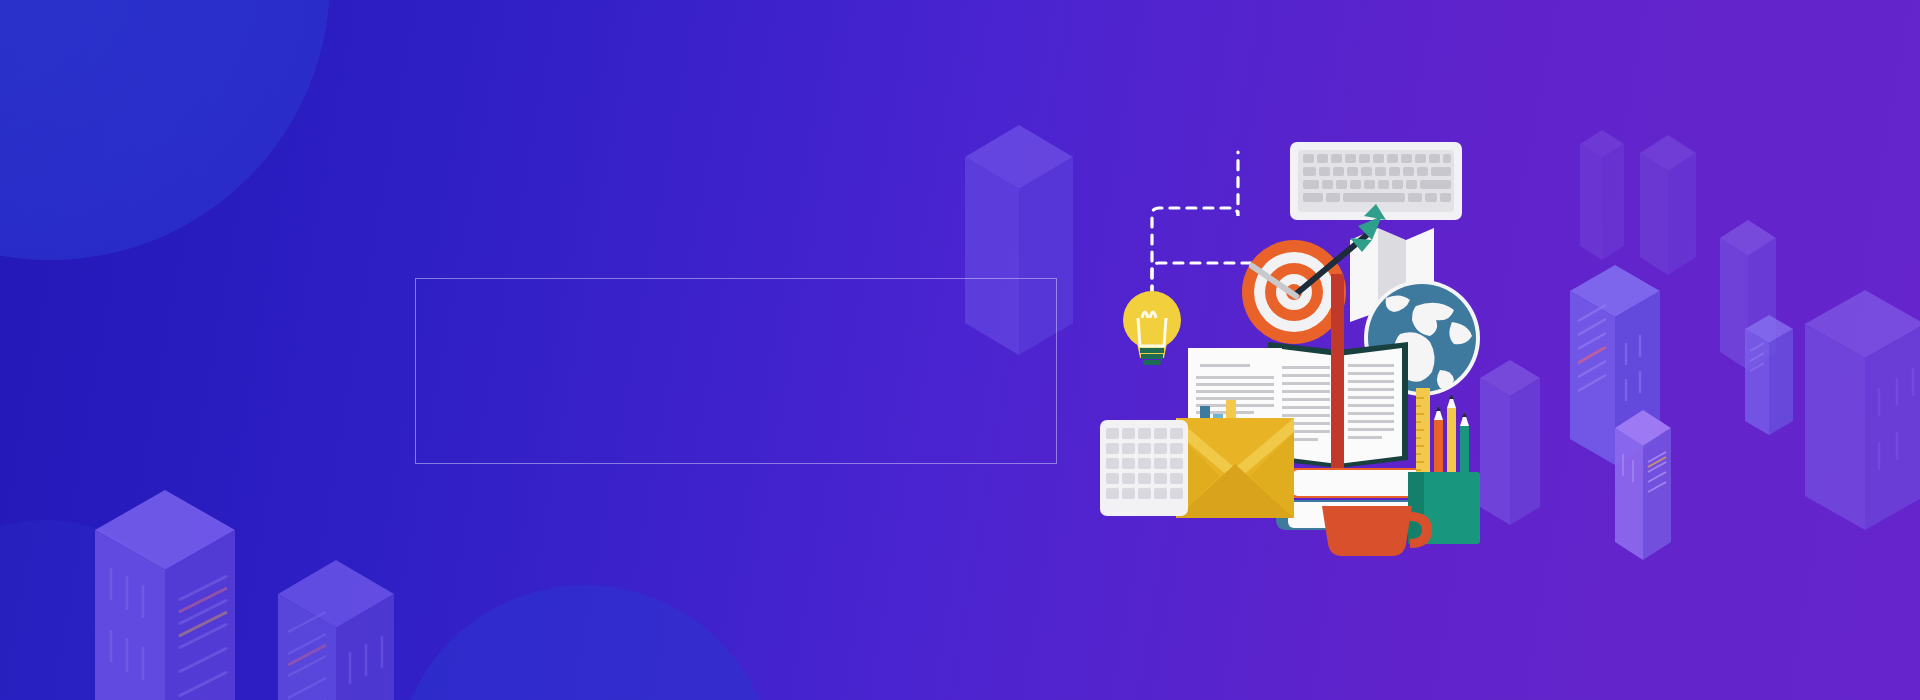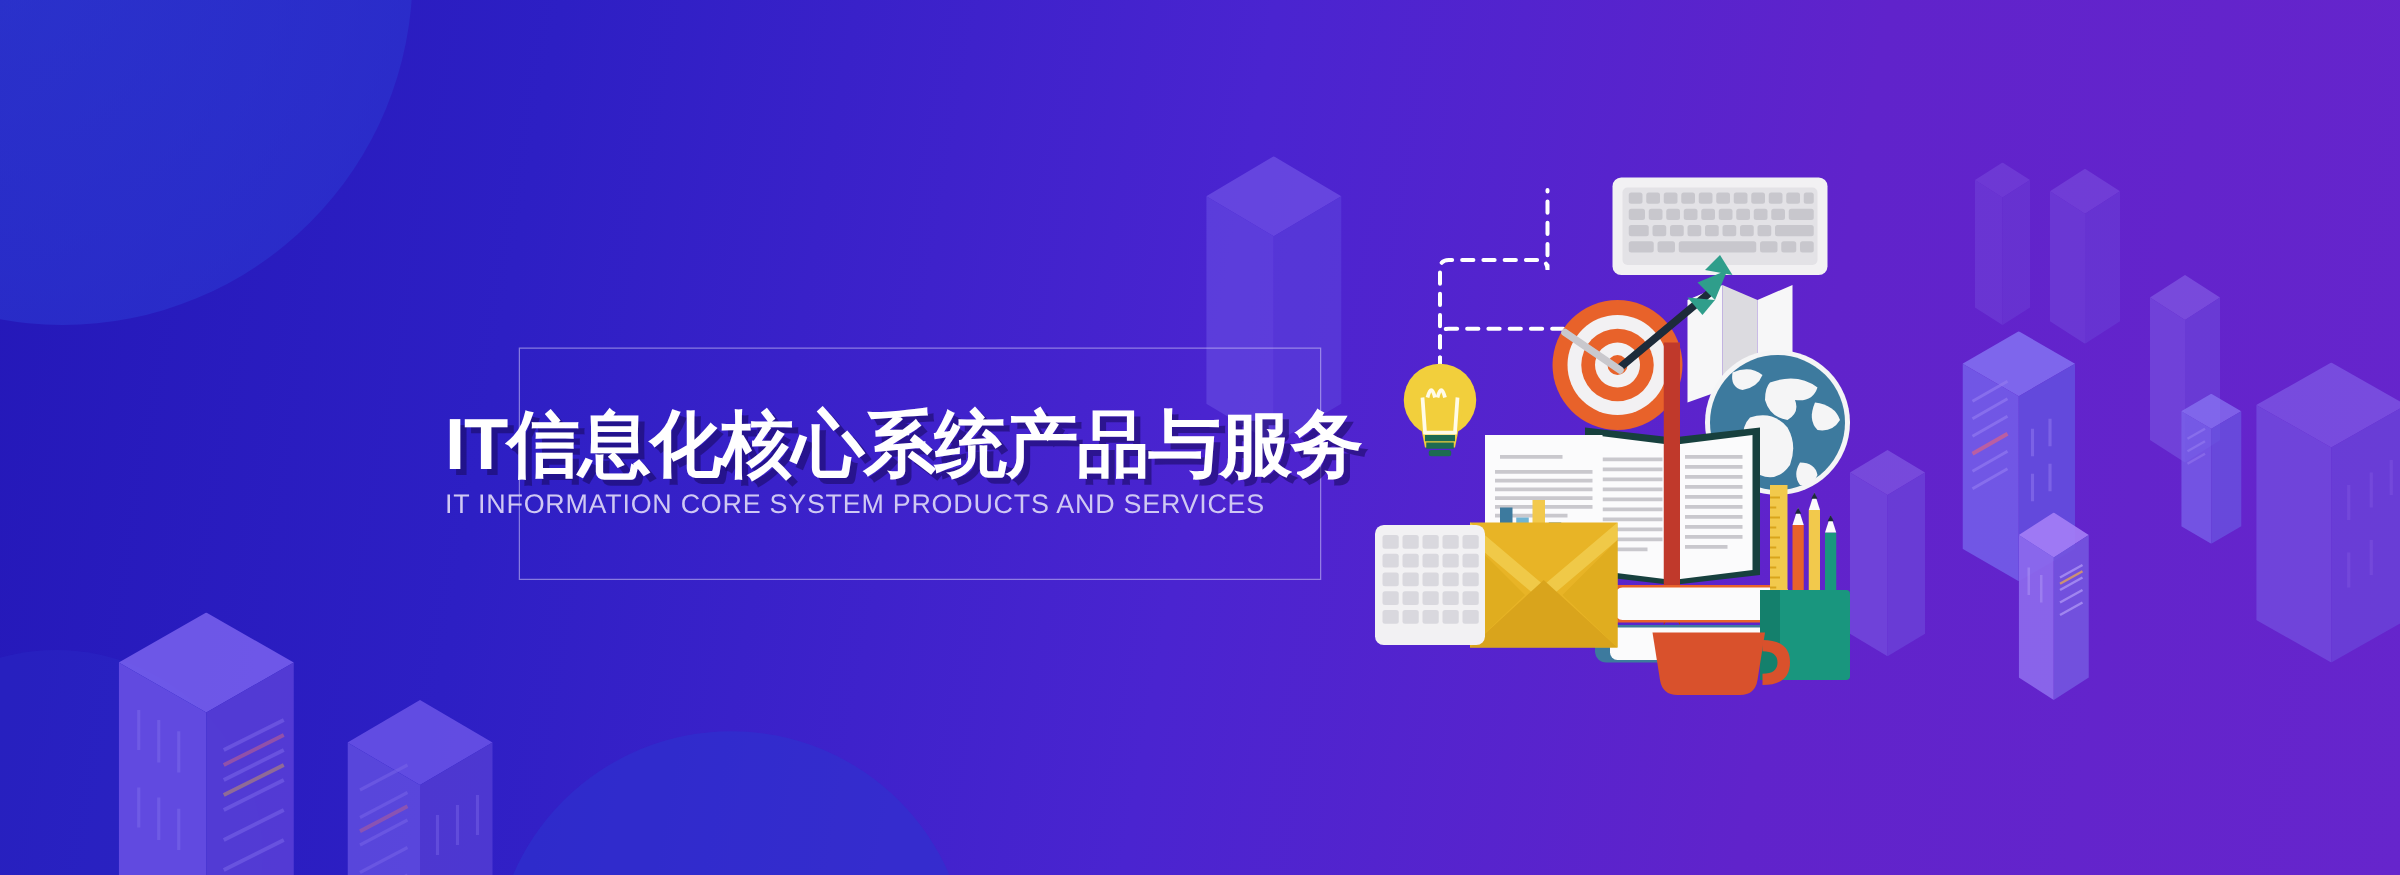--- a/index.html
+++ b/index.html
@@ -239,22 +239,20 @@
       <svg width="75" height="165" viewBox="0 0 75 165">
         <polygon points="0,18 30,0 60,18 30,36" fill="#9c88f7"></polygon>
         <polygon points="0,18 30,36 30,165 0,147" fill="#8874f0"></polygon>
         <polygon points="30,36 60,18 60,147 30,165" fill="#7662e7"></polygon>
       </svg>
     </div>
 
   </div>
 
   <div id="text-block">
-    <div id="title">IT信息化核心系统产品与服务</div>
-    <div id="subtitle">IT INFORMATION CORE SYSTEM PRODUCTS AND SERVICES</div>
   </div>
 
   <div id="illustration">
     <svg width="420" height="460" viewBox="0 0 420 460" xmlns="http://www.w3.org/2000/svg">
 
       <g fill="none" stroke="#ffffff" stroke-width="3.2" stroke-dasharray="9 8" stroke-linecap="round">
         <path d="M 52 175 L 52 95 Q 52 88 59 88 L 130 88 Q 138 88 138 96 L 138 32"></path>
         <path d="M 52 175 L 52 150 Q 52 143 59 143 L 132 143 L 196 143"></path>
       </g>
 

